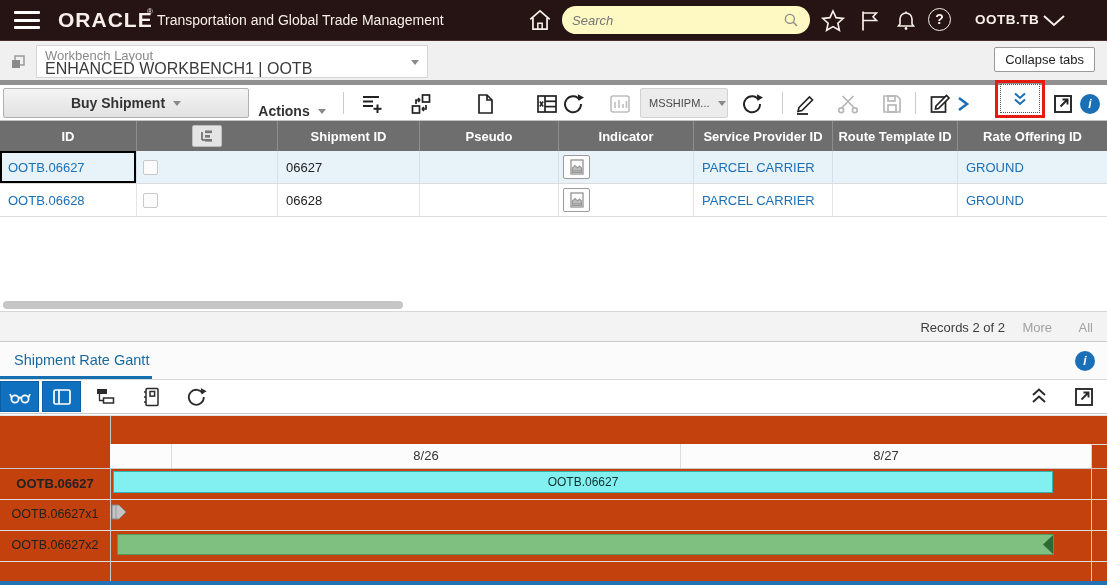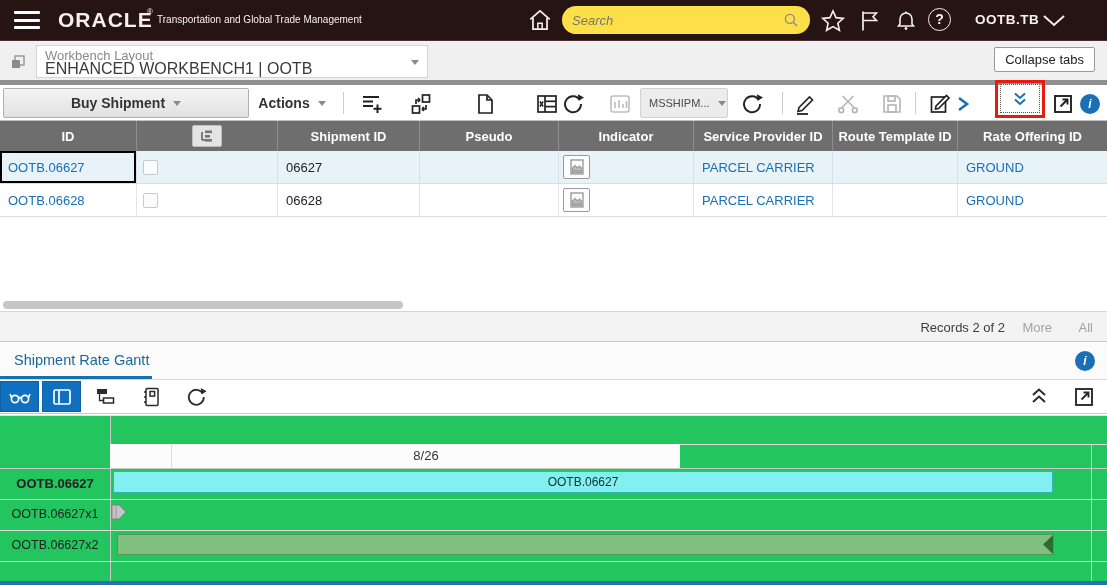--- a/index.html
+++ b/index.html
@@ -5,41 +5,41 @@
   * { box-sizing: border-box; margin: 0; padding: 0; }
   body { font-family: "Liberation Sans", sans-serif; background: #ddd; }
   .screen { position: relative; width: 1107px; height: 585px; background: #fff; overflow: hidden; }
 
   
   .topbar { position: absolute; left: 0; top: 0; width: 1107px; height: 40px; background: #251413; color: #f7efe9; }
   .burger { position: absolute; left: 14px; top: 11px; width: 26px; height: 18px; display: flex; flex-direction: column; justify-content: space-between; cursor: pointer; }
   .burger i { display: block; height: 3px; background: #fff; border-radius: 1px; }
   .brand { position: absolute; left: 58px; top: 0; height: 40px; line-height: 40px; font-size: 21px; font-weight: 700; letter-spacing: 1px; }
   .brand-mark { position: absolute; left: 147px; top: 7px; font-size: 8px; }
-  .apptitle { position: absolute; left: 157px; top: 0; height: 40px; line-height: 40px; font-size: 10px; }
+  .apptitle { position: absolute; left: 157px; top: 0; height: 40px; line-height: 40px; font-size: 14px; }
   .tb-ic { position: absolute; }
-  .searchpill { position: absolute; left: 562px; top: 6px; width: 248px; height: 28px; background: #fde047; border-radius: 14px; display: flex; align-items: center; padding: 0 10px; }
+  .searchpill { position: absolute; left: 562px; top: 6px; width: 248px; height: 28px; background: #fef9c3; border-radius: 14px; display: flex; align-items: center; padding: 0 10px; }
   .searchpill input { flex: 1; border: 0; outline: 0; background: transparent; font-family: inherit; font-style: italic; font-size: 13px; color: #333; }
   .searchpill input::placeholder { color: #757575; font-style: italic; }
   .user { position: absolute; left: 975px; top: 0; height: 40px; line-height: 40px; font-weight: 700; font-size: 13.5px; letter-spacing: .5px; cursor: pointer; }
   .helpcircle { position: absolute; left: 928px; top: 8px; width: 23px; height: 23px; border: 1.6px solid #f7efe9; border-radius: 50%; text-align: center; line-height: 21px; font-size: 14px; font-weight: 700; cursor: pointer; }
 
   
   .wbbar { position: absolute; left: 0; top: 40px; width: 1107px; height: 40px; background: #f0f0f0; border-top: 1px solid #4a2c2c; }
   .wbfield { position: absolute; left: 36px; top: 4px; width: 392px; height: 33px; background: #fff; border: 1px solid #d5d5d5; cursor: pointer; }
   .wbfield .lbl { position: absolute; left: 8px; top: 2px; font-size: 13px; color: #8a8a8a; }
   .wbfield .val { position: absolute; left: 8px; top: 14px; font-size: 16px; color: #3a3a3a; }
   .wbcaret { position: absolute; right: 8px; top: 14px; }
   .collapse-tabs { position: absolute; right: 12px; top: 6px; height: 25px; padding: 0 10px; background: #fff; border: 1px solid #9a9a9a; border-radius: 2px; font-size: 13px; color: #222; font-family: inherit; cursor: pointer; }
   .divider { position: absolute; left: 0; top: 80px; width: 1107px; height: 5px; background: #909090; }
 
   
   .toolbar { position: absolute; left: 0; top: 85px; width: 1107px; height: 36px; background: #fff; border-bottom: 1px solid #c3c3c3; }
   .btn-gray { position: absolute; top: 3px; height: 30px; background: linear-gradient(#f4f4f4, #e2e2e2); border: 1px solid #b0b0b0; border-radius: 2px; font-weight: 700; font-size: 14px; color: #333; display: flex; align-items: center; justify-content: center; gap: 8px; cursor: pointer; }
-  .btn-plain { position: absolute; top: 3px; height: 30px; background: transparent; border: 0; font-weight: 700; font-size: 14px; color: #333; display: flex; align-items: center; justify-content: center; gap: 8px; cursor: pointer; font-family: inherit; }
+  .btn-plain { position: absolute; top: 11px; height: 30px; background: transparent; border: 0; font-weight: 700; font-size: 14px; color: #333; display: flex; align-items: center; justify-content: center; gap: 8px; cursor: pointer; font-family: inherit; }
   .caret { width: 0; height: 0; border-left: 4.5px solid transparent; border-right: 4.5px solid transparent; border-top: 5.5px solid #8a8a8a; display: inline-block; }
   .sep { position: absolute; top: 7px; width: 1px; height: 22px; background: #ccc; }
   .tool-ic { position: absolute; top: 7px; width: 24px; height: 24px; cursor: pointer; }
   .tool-ic.disabled { opacity: .38; cursor: default; }
   .msship { position: absolute; left: 640px; top: 3px; width: 88px; height: 30px; background: #ececec; border: 1px solid #d2d2d2; border-radius: 2px; display: flex; align-items: center; padding: 0 8px; gap: 8px; font-size: 11px; color: #4a4a4a; cursor: pointer; }
   .msship span { flex: 1; }
   .redbox { position: absolute; left: 995px; top: -5px; width: 50px; height: 38px; border: 3px solid #e51b12; }
   .redbox .focusbtn { position: absolute; left: 2px; top: 1px; width: 40px; height: 29px; border: 1px dotted #555; background: #fff; display: flex; align-items: center; justify-content: center; cursor: pointer; }
 
   
@@ -68,21 +68,21 @@
   .gtab { position: absolute; left: 14px; top: 10px; font-size: 14.5px; color: #19689d; cursor: pointer; }
   .gtab-underline { position: absolute; left: 0; bottom: 0; width: 152px; height: 3px; background: #1470b0; }
   .info-ic { width: 20px; height: 20px; border-radius: 50%; background: #1a6fb5; color: #fff; font-size: 12px; font-weight: 700; font-style: italic; text-align: center; line-height: 20px; cursor: pointer; }
   .gtabbar .info-ic { position: absolute; right: 12px; top: 9px; }
   .toolbar .info-ic { position: absolute; left: 1080px; top: 9px; }
   .gtoolbar { position: absolute; left: 0; top: 380px; width: 1107px; height: 34px; background: #fff; border-bottom: 1px solid #c9c9c9; }
   .gbtn-blue { position: absolute; top: 1px; width: 39px; height: 31px; background: #1070c0; border: 1px solid #0d5ea2; display: flex; align-items: center; justify-content: center; cursor: pointer; }
   .gic { position: absolute; top: 5px; width: 24px; height: 24px; cursor: pointer; }
 
   
-  .gchart { position: absolute; left: 0; top: 415px; width: 1107px; height: 170px; background: #22c55e; border-top: 1px solid #e0e0e0; }
+  .gchart { position: absolute; left: 0; top: 415px; width: 1107px; height: 170px; background: #c2410c; border-top: 1px solid #e0e0e0; }
   .vline { position: absolute; width: 1px; background: #c9c9c9; }
   .hline { position: absolute; height: 1px; background: #ddd; }
   .gdate { position: absolute; top: 28px; height: 24px; line-height: 24px; text-align: center; font-size: 13px; color: #333; border-left: 1px solid #ddd; background: #fcfcfc; }
   .grow-label { position: absolute; left: 0; width: 110px; height: 31px; line-height: 31px; text-align: center; font-size: 12.5px; color: #222; }
   .gbar { position: absolute; display: flex; align-items: center; justify-content: center; font-size: 12px; color: #10302f; cursor: pointer; }
   .gbar.cyan { background: #82f0f0; border: 1px solid #35b2b2; }
   .gbar.green { background: #7fc080; border: 1px solid #569659; }
   .gbar.green .endarrow { position: absolute; right: 0; top: 0; }
   .bottom-strip { position: absolute; left: 0; top: 581px; width: 1107px; height: 4px; background: #2273b4; }
 
@@ -422,20 +422,21 @@
           <path d="M9.5 14.5 L16.5 7.5 M11.5 7.5 H16.5 V12.5"></path>
         </svg>
     </span>
   </div>
 
   <div class="gchart">
     <span class="vline" style="left:110px;top:0;height:170px"></span>
     <span class="hline" style="left:110px;top:28px;width:997px"></span>
     <span class="gdate" style="left:110px;width:61px;border-left:0"></span>
     <span class="gdate" style="left:171px;width:509px">8/26</span>
+    <span class="gdate" style="left:680px;width:411px">8/27</span>
     <span class="hline" style="left:0;top:52px;width:1107px;background:#c9c9c9"></span>
     <span class="vline" style="left:1091px;top:28px;height:142px;background:#cfcfcf"></span>
 
     <span class="grow-label" style="top:52px;font-weight:700;font-size:13px">OOTB.06627</span>
     <span class="grow-label" style="top:83px">OOTB.06627x1</span>
     <span class="grow-label" style="top:114px">OOTB.06627x2</span>
     <span class="hline" style="left:0;top:83px;width:1107px"></span>
     <span class="hline" style="left:0;top:114px;width:1107px"></span>
     <span class="hline" style="left:0;top:145px;width:1107px"></span>
 

